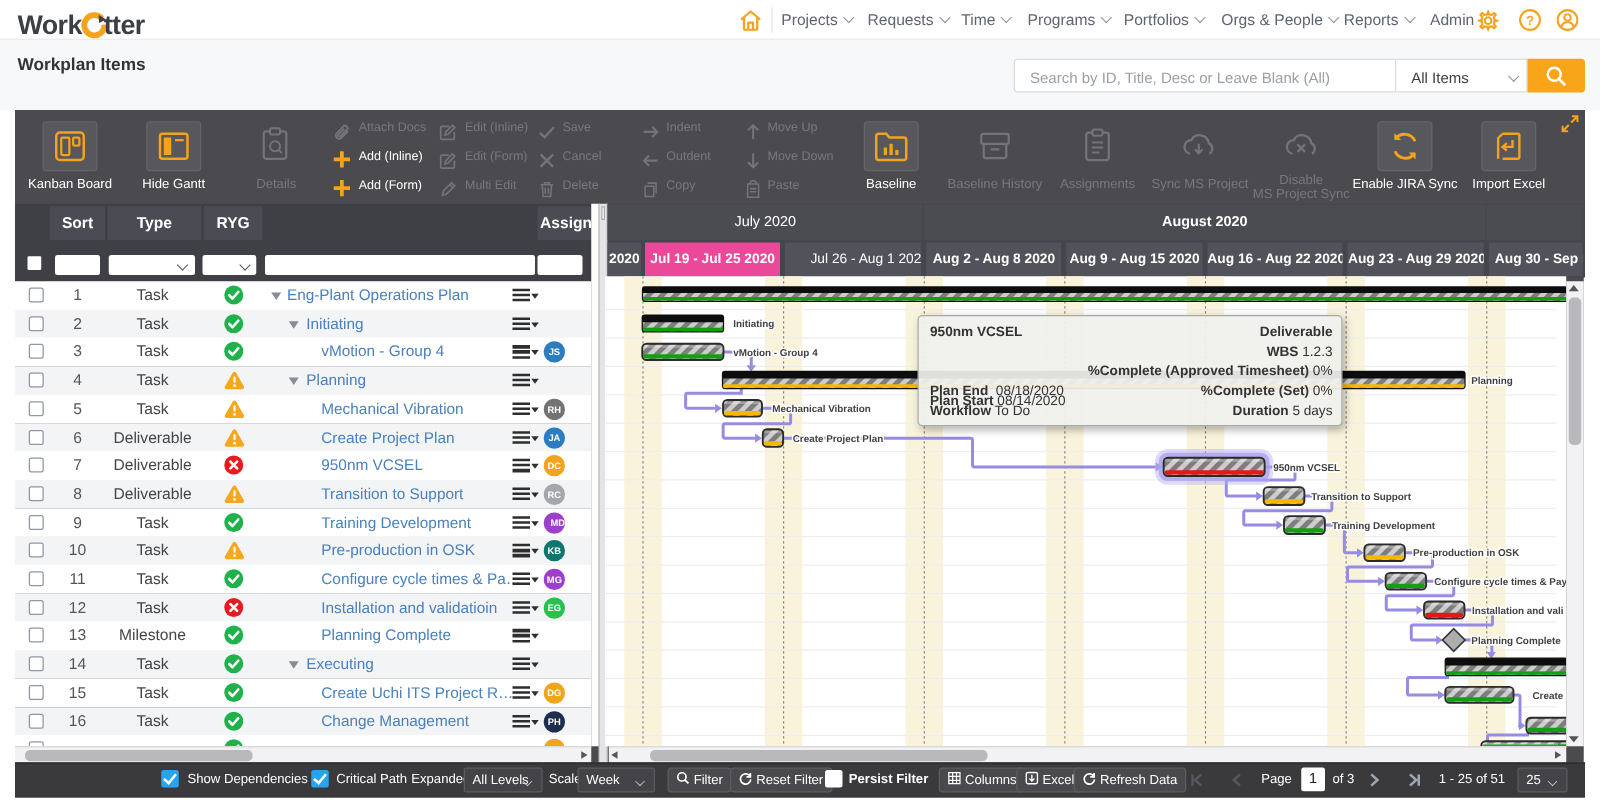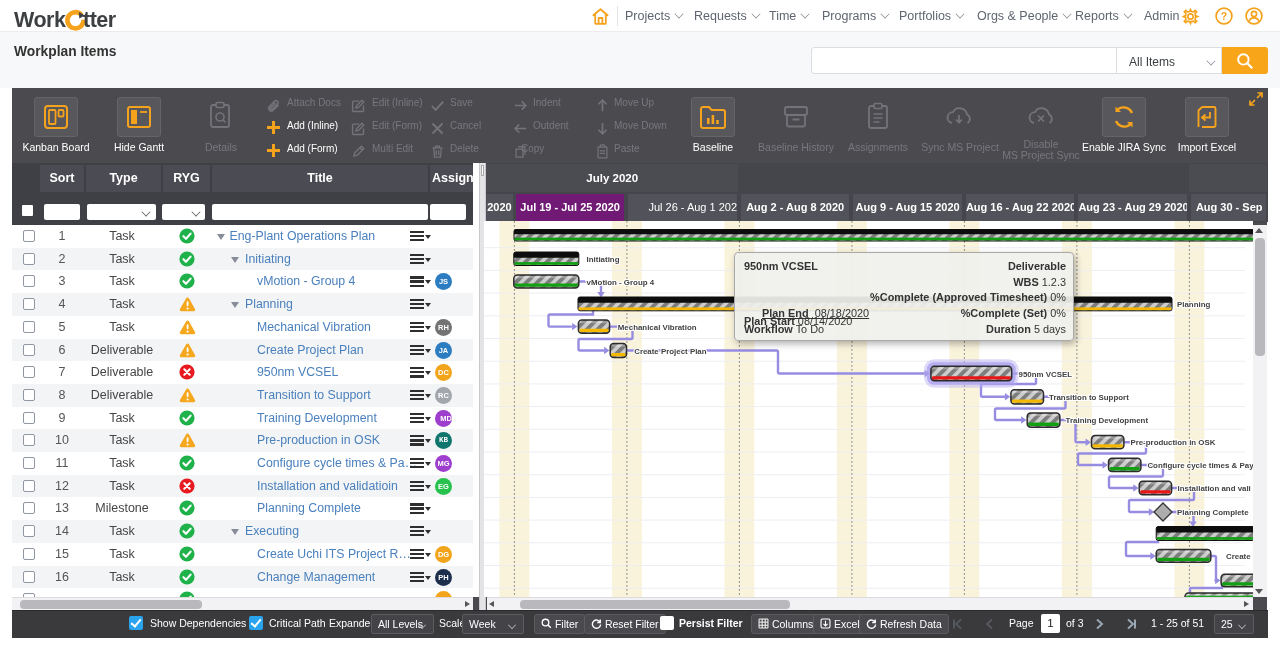--- a/index.html
+++ b/index.html
@@ -79,20 +79,21 @@
     <text x="9" y="13" text-anchor="middle" font-size="10.5" font-weight="bold" fill="#f5a21d">?</text>
   </svg>
   <svg class="abs" style="left:1245px; top:7px;" width="18" height="18" viewBox="0 0 18 18">
     <circle cx="9" cy="9" r="7.9" fill="none" stroke="#f5a21d" stroke-width="1.7"></circle>
     <circle cx="9" cy="7" r="2.6" fill="none" stroke="#f5a21d" stroke-width="1.6"></circle>
     <path d="M 4 14.6 a 5.2 5.2 0 0 1 10 0" fill="none" stroke="#f5a21d" stroke-width="1.6"></path>
   </svg>
 
   <div class="abs" style="left:14px; top:44px; font-size:13.8px; font-weight:bold; color:#333;">Workplan Items</div>
   <div class="abs" style="left:811px; top:47px; width:411px; height:27px; background:#fff; border:1px solid #dcdde0; border-radius:3px 0 0 3px;">
+    <span style="position:absolute; left:12px; top:7px; font-size:12px; color:#9aa0a6;">Search by ID, Title, Desc or Leave Blank (All)</span>
     <div style="position:absolute; left:304px; top:0; width:1px; height:25px; background:#dcdde0;"></div>
     <span style="position:absolute; left:317px; top:7px; font-size:12px; color:#3c4043;">All Items</span>
     <span class="chev" style="position:absolute; left:390px; top:9px;"></span>
   </div>
   <div class="abs" style="left:1222px; top:47px; width:46px; height:27px; background:#f9a51a; border-radius:0 3px 3px 0;">
     <svg width="18" height="18" viewBox="0 0 18 18" style="position:absolute; left:14px; top:5px;">
       <circle cx="7.4" cy="7.4" r="5.2" fill="none" stroke="#fff" stroke-width="1.9"></circle>
       <line x1="11.3" y1="11.3" x2="15.6" y2="15.6" stroke="#fff" stroke-width="2.2" stroke-linecap="round"></line>
     </svg>
   </div>
@@ -163,21 +164,21 @@
       <path fill="none" stroke="#737379" stroke-width="2.6" d="M3 12 H20 M14 5.5 L20.5 12 L14 18.5"></path>
     </svg>
   <div class="abs mini-lbl dis" style="left:533px; top:97px;">Indent</div>
   <svg class="abs" width="15" height="15" viewBox="0 0 24 24" style="left:513px; top:121px;">
       <path fill="none" stroke="#737379" stroke-width="2.6" d="M21 12 H4 M10 5.5 L3.5 12 L10 18.5"></path>
     </svg>
   <div class="abs mini-lbl dis" style="left:533px; top:120px;">Outdent</div>
   <svg class="abs" width="15" height="15" viewBox="0 0 24 24" style="left:513px; top:144px;">
       <path fill="none" stroke="#737379" stroke-width="2" d="M8 4 H19 V17 M5 8 H16 V21 H5 z"></path>
     </svg>
-  <div class="abs mini-lbl dis" style="left:521px; top:143px;">Copy</div>
+  <div class="abs mini-lbl dis" style="left:533px; top:143px;">Copy</div>
   <svg class="abs" width="15" height="15" viewBox="0 0 24 24" style="left:595px; top:98px;">
       <path fill="none" stroke="#737379" stroke-width="2.6" d="M12 21 V4 M5.5 10 L12 3.5 L18.5 10"></path>
     </svg>
   <div class="abs mini-lbl dis" style="left:614px; top:97px;">Move Up</div>
   <svg class="abs" width="15" height="15" viewBox="0 0 24 24" style="left:595px; top:121px;">
       <path fill="none" stroke="#737379" stroke-width="2.6" d="M12 3 V20 M5.5 14 L12 20.5 L18.5 14"></path>
     </svg>
   <div class="abs mini-lbl dis" style="left:614px; top:120px;text-align:center;">Move Down</div>
   <svg class="abs" width="15" height="15" viewBox="0 0 24 24" style="left:595px; top:144px;">
       <path fill="none" stroke="#737379" stroke-width="2" d="M8 5 a2 2 0 0 1 8 0 M5 5 H19 V22 H5 z M8 11 h8 M8 15 h8"></path>
@@ -231,21 +232,20 @@
   </div>
   <div class="abs tool-lbl" style="left:1207px; top:141px;">Import Excel</div>
   <svg class="abs" width="14" height="14" viewBox="0 0 14 14" style="left:1249px; top:92px;">
     <path d="M8.5 1 H13 V5.5 M13 1 L8 6 M5.5 13 H1 V8.5 M1 13 L6 8" fill="none" stroke="#f5a21d" stroke-width="1.7"></path>
   </svg>
 
   <div class="abs" style="left:12px; top:163px; width:461px; height:62px; background:#3f3f46;"></div>
   <div class="hcell" style="left:40px; width:44px;">Sort</div>
   <div class="hcell" style="left:86px; width:75px;">Type</div>
   <div class="hcell" style="left:163px; width:47px;">RYG</div>
-  <div class="hcell" style="left:212px; width:216px;">Title</div>
   <div class="hcell" style="left:430px; width:43px; text-align:left; padding-left:2px; overflow:hidden;">Assignme</div>
   <div class="abs" style="left:22px; top:205px; width:11px; height:11px; background:#fff; border-radius:1px;"></div>
   <div class="finput" style="left:44px; width:36px;"></div>
   <div class="finput" style="left:87px; width:69px;">
       <span class="chev" style="position:absolute; right:6px; top:4px; border-color:#555;"></span>
     </div>
   <div class="finput" style="left:162px; width:43px;">
       <span class="chev" style="position:absolute; right:5px; top:4px; border-color:#555;"></span>
     </div>
   <div class="finput" style="left:212px; width:216px;"></div>
@@ -407,21 +407,21 @@
         <path d="M7.2 1.2 a1.6 1.6 0 0 1 2.7 0 L16 12 a1.5 1.5 0 0 1-1.3 2.3 H2.4 A1.5 1.5 0 0 1 1 12 Z" fill="#f5a71e"></path>
         <rect x="7.7" y="4.2" width="1.8" height="5" rx="0.9" fill="#fff"></rect>
         <circle cx="8.6" cy="11.5" r="1.1" fill="#fff"></circle>
       </svg>
       <div class="ttl" style="left:245px;">Pre-production in OSK</div>
       <div class="ham">
         <div></div>
         <div></div>
         <div></div>
       </div>
-      <div class="ava" style="background:#0f766e;font-family:Liberation Mono, monospace;">KB</div>
+      <div class="ava" style="background:#0f766e;">KB</div>
     </div>
   <div class="row" style="top:452.0px;">
       <div class="cb"></div>
       <div class="sortn">11</div>
       <div class="typ">Task</div>
       <svg class="ryg" width="16" height="16" viewBox="0 0 16 16">
         <circle cx="8" cy="8" r="7.6" fill="#1fb24b"></circle>
         <path d="M4.4 8.2 L7 10.8 L11.6 5.6" fill="none" stroke="#fff" stroke-width="2.1" stroke-linecap="round" stroke-linejoin="round"></path>
       </svg>
       <div class="ttl" style="left:245px;">Configure cycle times &amp; Pay p…</div>
@@ -518,24 +518,25 @@
         <path d="M4.4 8.2 L7 10.8 L11.6 5.6" fill="none" stroke="#fff" stroke-width="2.1" stroke-linecap="round" stroke-linejoin="round"></path>
       </svg>
       <div class="ava" style="background:#f2a51b;">DG</div>
     </div>
 
   <div class="abs" style="left:473px; top:163px; width:6px; height:434px; background:#fff;"></div>
   <div class="abs" style="left:479px; top:163px; width:7px; height:447px; background:#e4e4e6; border-left:1px solid #c9c9cd; border-right:1px solid #c9c9cd;"></div>
   <div class="abs" style="left:481px; top:165px; width:3px; height:11px; background:#fdfdfd; border:1px solid #aaa;"></div>
 
   <div class="abs" style="left:486px; top:163px; width:782px; height:59px; background:#45454c; overflow:hidden;">
-    <div style="position:absolute; left:0.0px; top:1px; width:252.4px; height:28px; background:#4b4b52; color:#fff; font-weight:bold; font-size:11.5px; text-align:center; line-height:28px;">July 2020</div>
+    <div style="position:absolute; left:0.0px; top:1px; width:252.4px; height:28px; background:#4b4b52; color:#fff; font-weight:normal; font-size:11.5px; text-align:center; line-height:28px;">July 2020</div>
+    <div style="position:absolute; left:253.4px; top:1px; width:449.0px; height:28px; background:#4b4b52; color:#fff; font-weight:bold; font-size:11.5px; text-align:center; line-height:28px;">August 2020</div>
     <div style="position:absolute; left:703.4px; top:1px; width:77.6px; height:28px; background:#4b4b52; color:#fff; font-weight:bold; font-size:11.5px; text-align:center; line-height:28px;"></div>
     <div style="position:absolute; left:0.0px; top:31px; width:26.9px; height:27px; background:#52525a; color:#fff; font-weight:bold; font-size:11px; text-align:center; line-height:26px; overflow:hidden; white-space:nowrap;">2020</div>
-    <div style="position:absolute; left:29.9px; top:31px; width:108.5px; height:27px; background:#701a75; color:#fff; font-weight:bold; font-size:11px; text-align:center; line-height:26px; overflow:hidden; white-space:nowrap;">Jul 19 - Jul 25 2020</div>
+    <div style="position:absolute; left:29.9px; top:31px; width:108.5px; height:27px; background:#ec4899; color:#fff; font-weight:bold; font-size:11px; text-align:center; line-height:26px; overflow:hidden; white-space:nowrap;">Jul 19 - Jul 25 2020</div>
     <div style="position:absolute; left:142.4px; top:31px; width:108.5px; height:27px; background:#52525a; color:#fff; font-weight:normal; font-size:11px; text-align:right; line-height:26px; overflow:hidden; white-space:nowrap;padding-left:20px;">Jul 26 - Aug 1 2020</div>
     <div style="position:absolute; left:254.9px; top:31px; width:108.5px; height:27px; background:#52525a; color:#fff; font-weight:bold; font-size:11px; text-align:center; line-height:26px; overflow:hidden; white-space:nowrap;">Aug 2 - Aug 8 2020</div>
     <div style="position:absolute; left:367.4px; top:31px; width:108.5px; height:27px; background:#52525a; color:#fff; font-weight:bold; font-size:11px; text-align:center; line-height:26px; overflow:hidden; white-space:nowrap;">Aug 9 - Aug 15 2020</div>
     <div style="position:absolute; left:479.9px; top:31px; width:108.5px; height:27px; background:#52525a; color:#fff; font-weight:bold; font-size:11px; text-align:center; line-height:26px; overflow:hidden; white-space:nowrap;">Aug 16 - Aug 22 2020</div>
     <div style="position:absolute; left:592.4px; top:31px; width:108.5px; height:27px; background:#52525a; color:#fff; font-weight:bold; font-size:11px; text-align:center; line-height:26px; overflow:hidden; white-space:nowrap;">Aug 23 - Aug 29 2020</div>
     <div style="position:absolute; left:704.9px; top:31px; width:75.6px; height:27px; background:#52525a; color:#fff; font-weight:bold; font-size:11px; text-align:left; padding-left:5px; line-height:26px; overflow:hidden; white-space:nowrap;">Aug 30 - Sep 5 2020</div>
   </div>
 
   <svg class="abs" style="left:484px; top:221px; background:#fff;" width="769" height="376" viewBox="484 221 769 376">
     <defs>
@@ -698,21 +699,21 @@
     <text x="1177.1" y="515.0" font-family="Liberation Sans" font-size="7.9" font-weight="bold" fill="#424242" stroke="#ffffff" stroke-width="2.2" paint-order="stroke">Planning Complete</text>
     <text x="1226.0" y="559.0" font-family="Liberation Sans" font-size="7.9" font-weight="bold" fill="#424242" stroke="#ffffff" stroke-width="2.2" paint-order="stroke">Create L</text>
   </svg>
 
   <div class="abs" style="left:734px; top:252px; width:340px; height:89px; background:rgba(240,240,237,0.93); border:1px solid #a9a9a9; border-radius:4px; box-shadow:2px 3px 7px rgba(0,0,0,0.3); font-size:10.9px; color:#333;">
     <div style="position:absolute; left:9px; top:7px; white-space:nowrap;"><b>950nm VCSEL</b></div>
     <div style="position:absolute; right:7px; top:7px; white-space:nowrap;"><b>Deliverable</b></div>
     <div style="position:absolute; right:7px; top:23px; white-space:nowrap;"><b>WBS</b> 1.2.3</div>
     <div style="position:absolute; left:9px; top:38px; white-space:nowrap;margin-top:24px;"><b>Plan Start</b> 08/14/2020</div>
     <div style="position:absolute; right:7px; top:38px; white-space:nowrap;"><b>%Complete (Approved Timesheet)</b> 0%</div>
-    <div style="position:absolute; left:27px; top:54px; white-space:nowrap;text-decoration:underline;"><b>Plan End</b>&nbsp; 08/18/2020</div>
+    <div style="position:absolute; left:9px; top:54px; white-space:nowrap;"><b>Plan End</b>&nbsp; 08/18/2020</div>
     <div style="position:absolute; right:7px; top:54px; white-space:nowrap;"><b>%Complete (Set)</b> 0%</div>
     <div style="position:absolute; left:9px; top:70px; white-space:nowrap;"><b>Workflow</b> To Do</div>
     <div style="position:absolute; right:7px; top:70px; white-space:nowrap;"><b>Duration</b> 5 days</div>
   </div>
 
   <div class="abs" style="left:12px; top:597px; width:461px; height:13px; background:#f2f2f4; border-top:1px solid #dcdce0;">
     <div style="position:absolute; left:8px; top:2px; width:182px; height:9px; background:#b9b9bd; border-radius:4px;"></div>
     <div style="position:absolute; right:3px; top:3px; width:0; height:0; border-top:3.5px solid transparent; border-bottom:3.5px solid transparent; border-left:5px solid #555;"></div>
   </div>
   <div class="abs" style="left:487px; top:597px; width:766px; height:13px; background:#f2f2f4; border-top:1px solid #dcdce0;">

